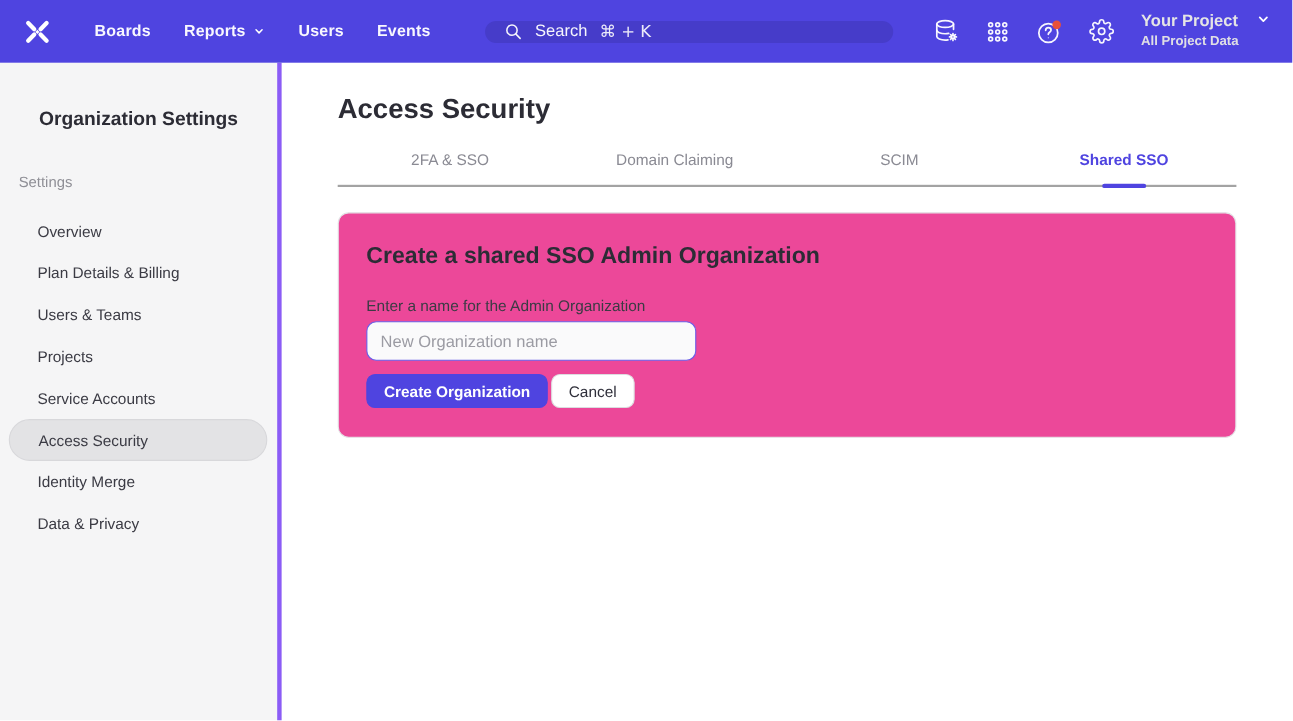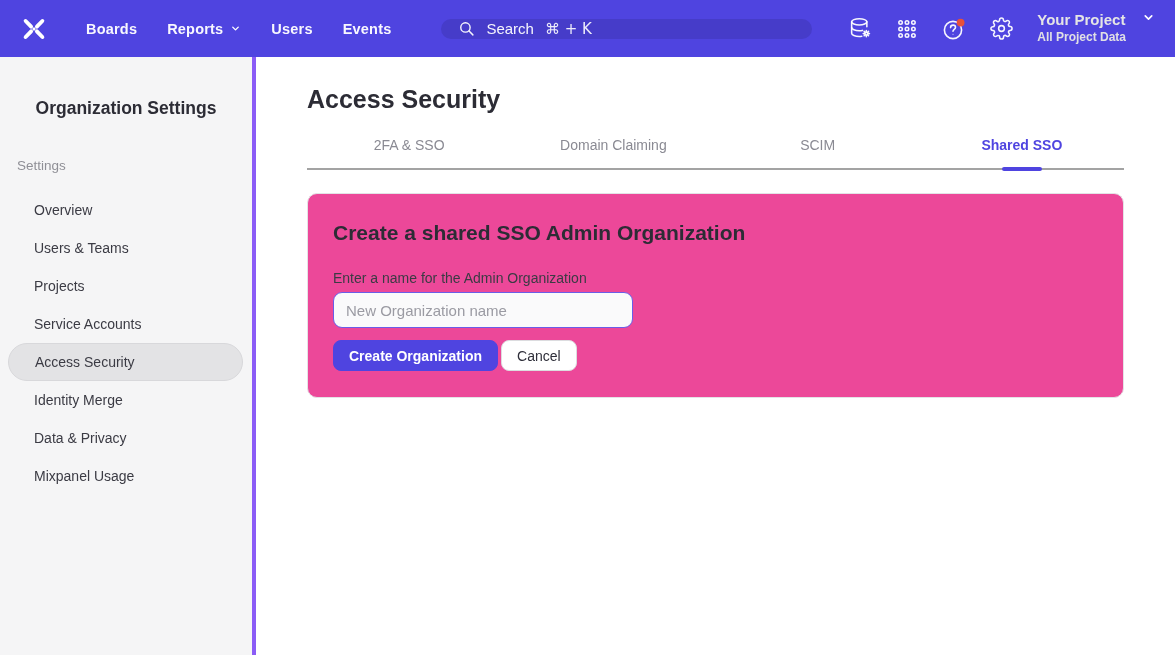--- a/index.html
+++ b/index.html
@@ -298,27 +298,27 @@
   </div>
 </header>
 
 <div class="layout">
 
   <aside class="sidebar">
     <h2 class="sidebar-title">Organization Settings</h2>
     <div class="section-label">Settings</div>
     <ul class="side-list">
       <li class="side-item">Overview</li>
+      <li class="side-item">Plan Details &amp; Billing</li>
       <li class="side-item">Users &amp; Teams</li>
       <li class="side-item">Projects</li>
       <li class="side-item">Service Accounts</li>
       <li class="side-item active">Access Security</li>
       <li class="side-item">Identity Merge</li>
       <li class="side-item">Data &amp; Privacy</li>
-      <li class="side-item">Mixpanel Usage</li>
     </ul>
   </aside>
 
   <main class="main">
     <h1 class="page-title">Access Security</h1>
 
     <div class="tabs">
       <div class="tab">
         <span>2FA &amp; SSO</span>
       </div>

